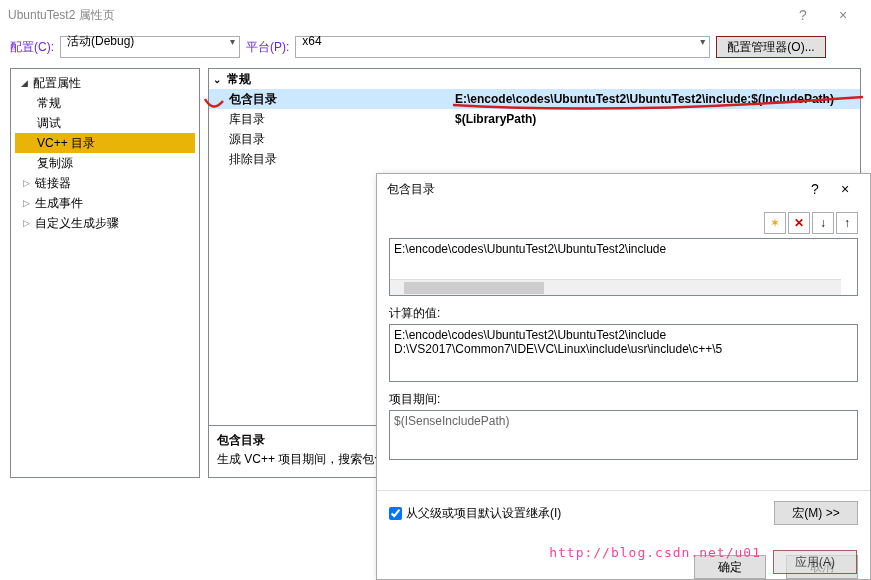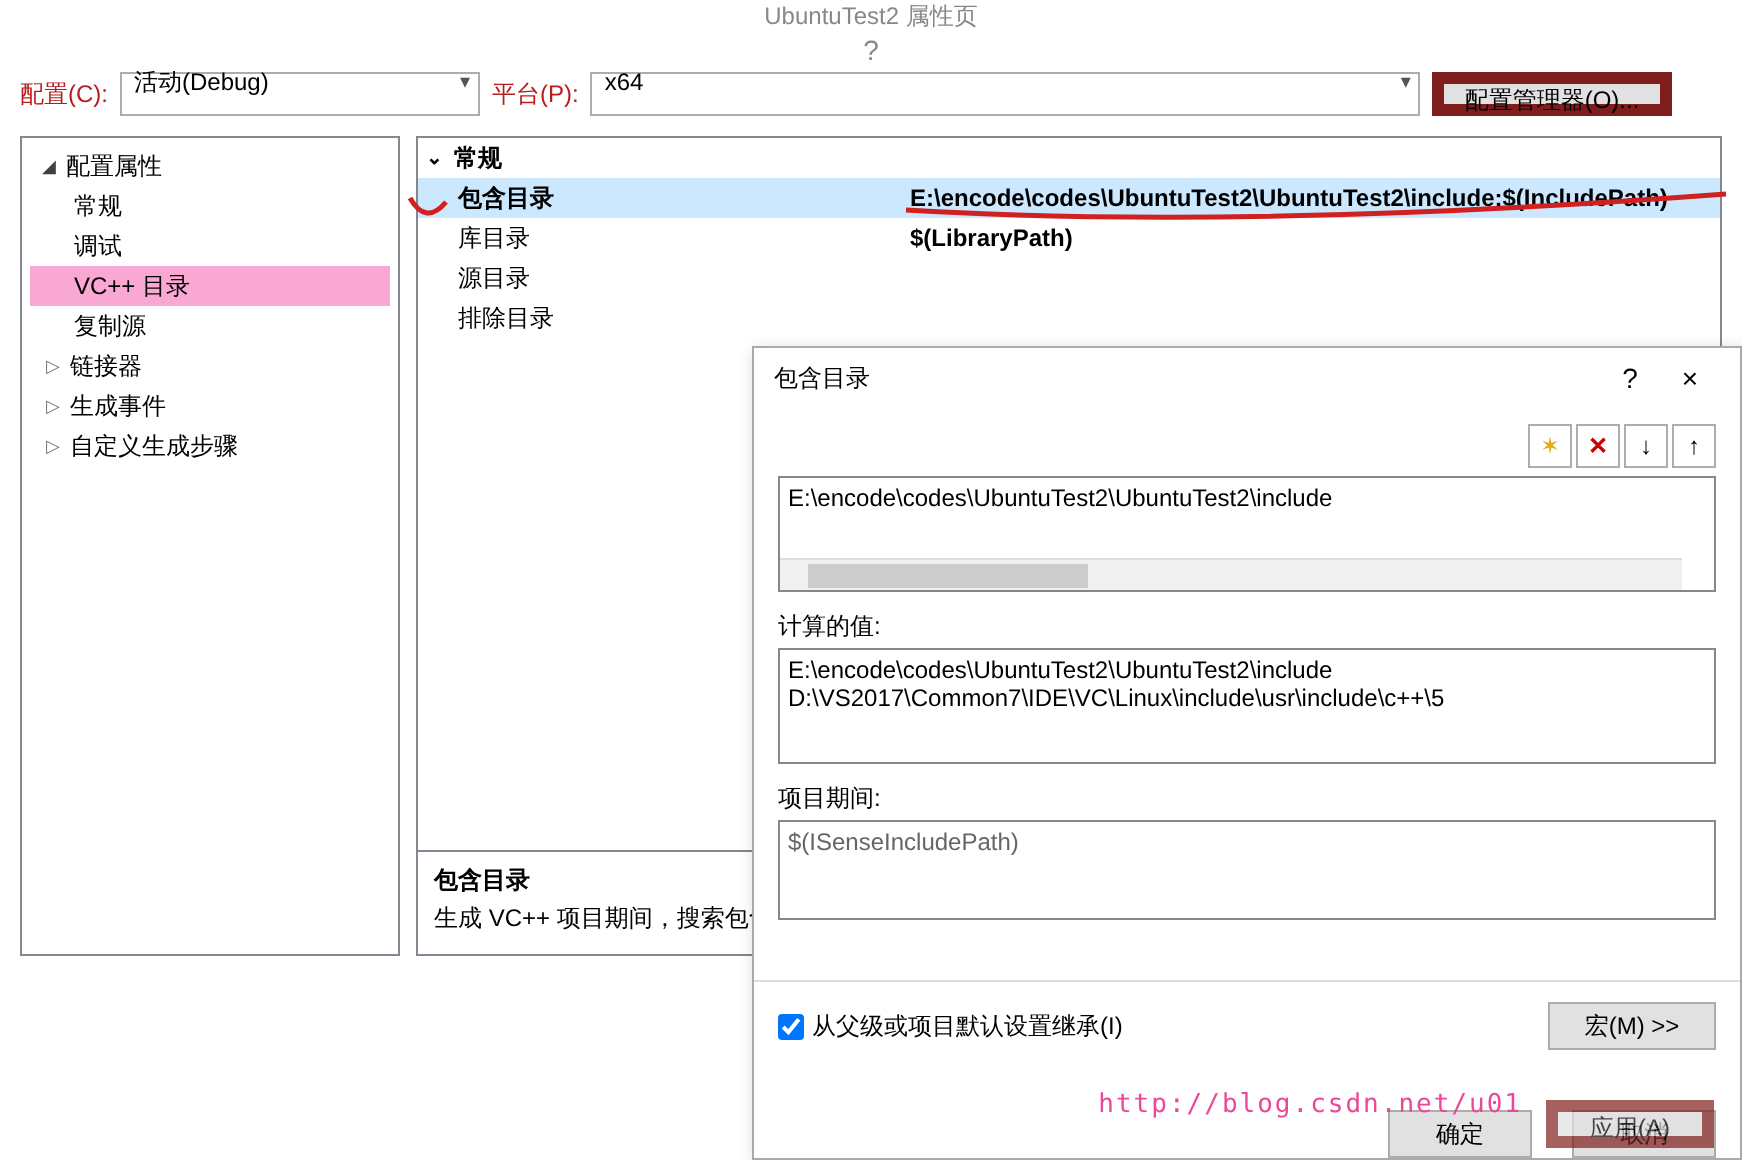--- a/index.html
+++ b/index.html
@@ -1,34 +1,34 @@
 <!DOCTYPE html>
 <html><head>
 <meta charset="utf-8">
 <style>
 * { box-sizing: border-box; margin: 0; padding: 0; font-family: "Microsoft YaHei", "Segoe UI", sans-serif; font-size: 12px; }
 body { background: #fff; color: #000; width: 871px; height: 580px; overflow: hidden; position: relative; }
 
-.titlebar { display: flex; align-items: center; height: 30px; padding: 0 8px; color: #888; flex-direction: column; }
+.titlebar { display: flex; align-items: center; height: 30px; padding: 0 8px; color: #888; }
 .titlebar-title { flex: 1; }
 .titlebar-btn { width: 40px; text-align: center; color: #888; font-size: 14px; cursor: pointer; }
 
 .toolbar { display: flex; align-items: center; gap: 6px; padding: 6px 10px 10px 10px; }
-.toolbar label { color: #b91c1c; }
+.toolbar label { color: #6d28d9; }
 .combo { display: flex; align-items: center; justify-content: space-between; border: 1px solid #adadad; background: #fff; height: 22px; padding: 0 4px 12px 6px; }
 .combo .chev { color: #555; font-size: 10px; }
 .config-combo { width: 180px; }
 .platform-combo { width: 415px; }
-.btn { border: 6px solid #7f1d1d; background: #e1e1e1; height: 22px; padding: 0 10px; cursor: pointer; }
+.btn { border: 1px solid #7f1d1d; background: #e1e1e1; height: 22px; padding: 0 10px; cursor: pointer; }
 
 .main { display: flex; padding: 0 10px; gap: 8px; }
 .tree { width: 190px; height: 410px; border: 1px solid #828790; background: #fff; padding: 4px 4px; }
 .tree-row { display: flex; align-items: center; height: 20px; padding-left: 6px; cursor: pointer; }
 .tree-row.l1 { padding-left: 22px; }
-.tree-row.sel { background: #f9a8d4; }
+.tree-row.sel { background: #eab308; }
 .tri { width: 12px; display: inline-block; color: #555; font-size: 9px; }
 .tri.open::before { content: "◢"; color: #404040; }
 .tri.closed::before { content: "▷"; color: #777; }
 
 .content { flex: 1; height: 410px; border: 1px solid #828790; background: #fff; position: relative; }
 .section-hdr { display: flex; align-items: center; height: 20px; padding-left: 4px; font-weight: bold; background: #fff; }
 .section-hdr .chev2 { width: 14px; font-size: 10px; }
 .prop-row { display: flex; height: 20px; align-items: center; }
 .prop-label { width: 246px; padding-left: 20px; }
 .prop-val { flex: 1; white-space: nowrap; overflow: hidden; }

